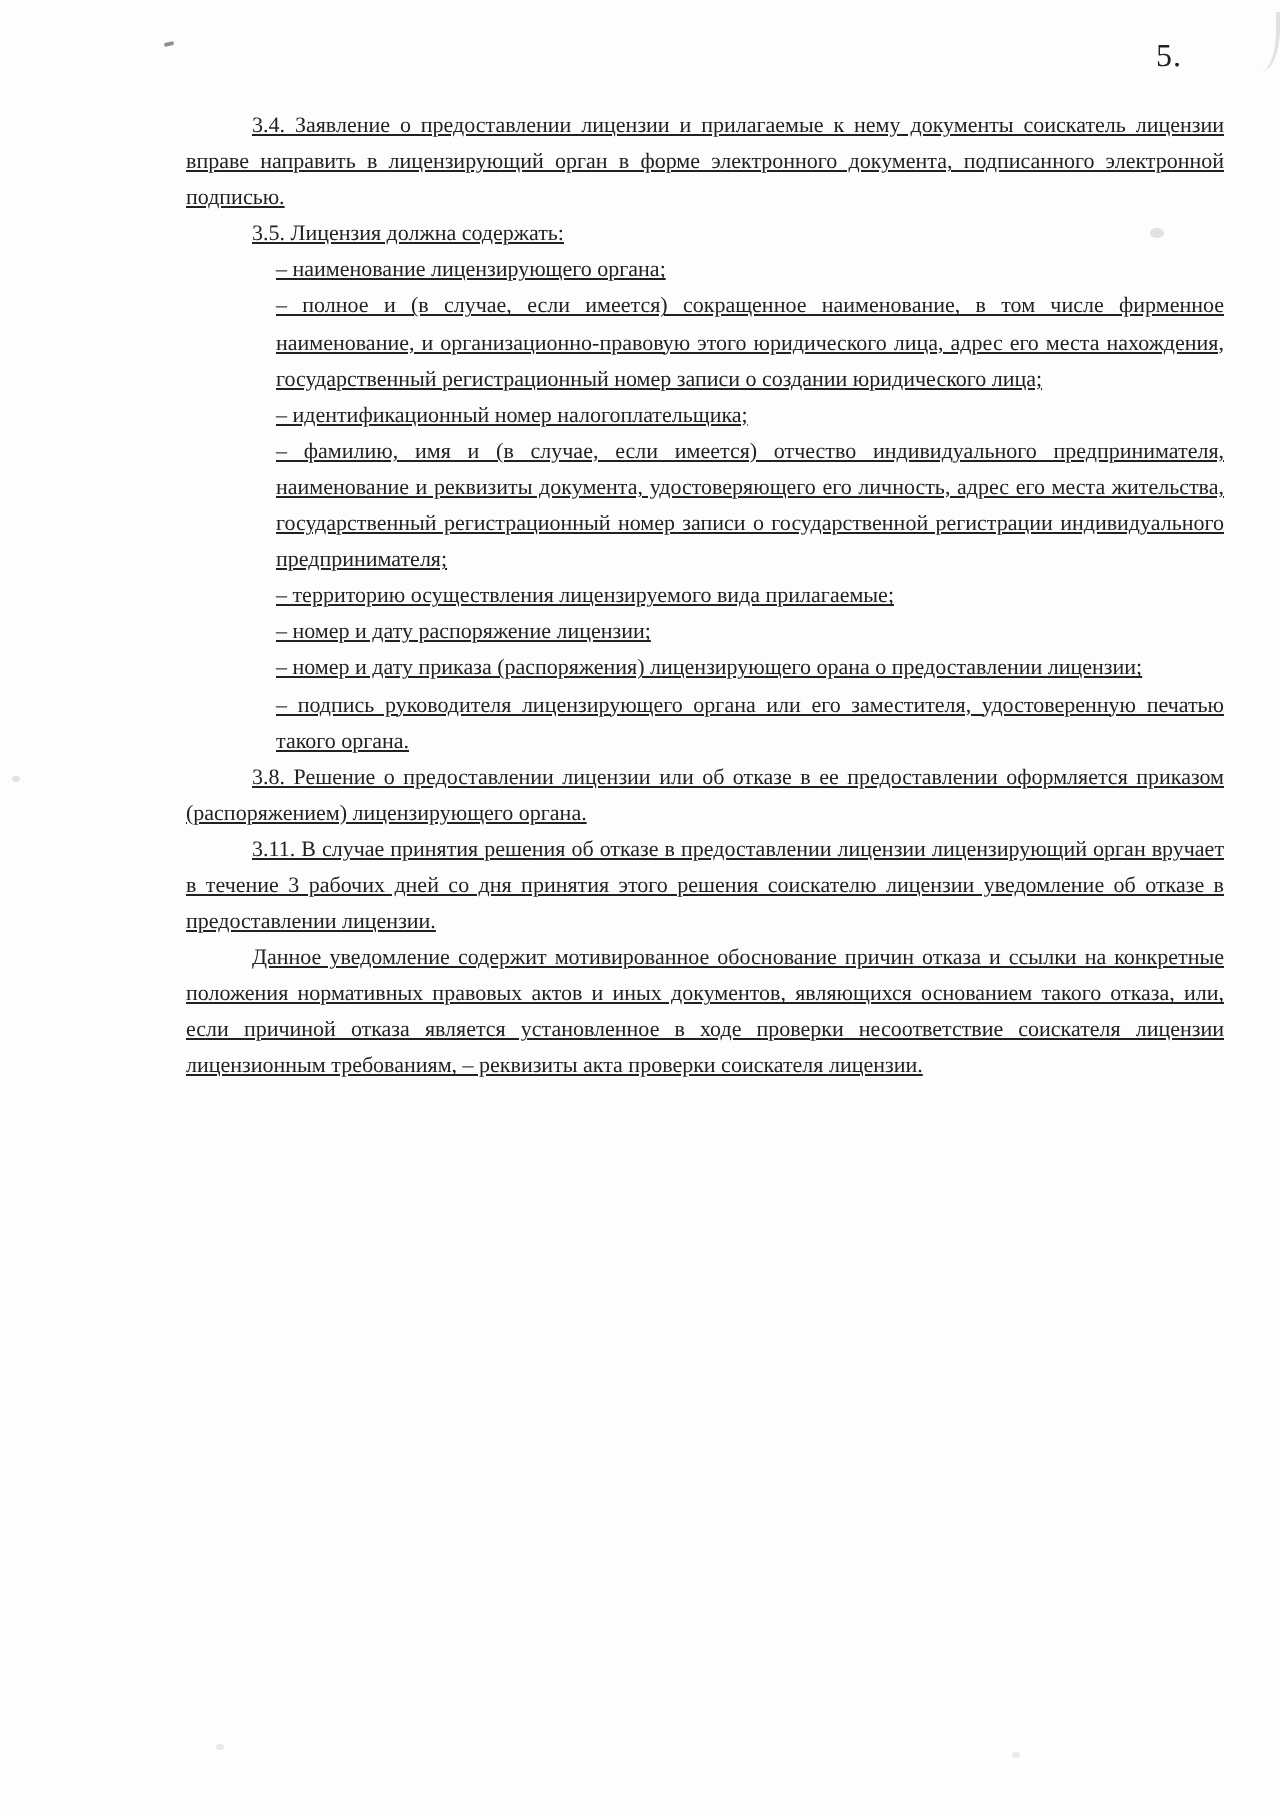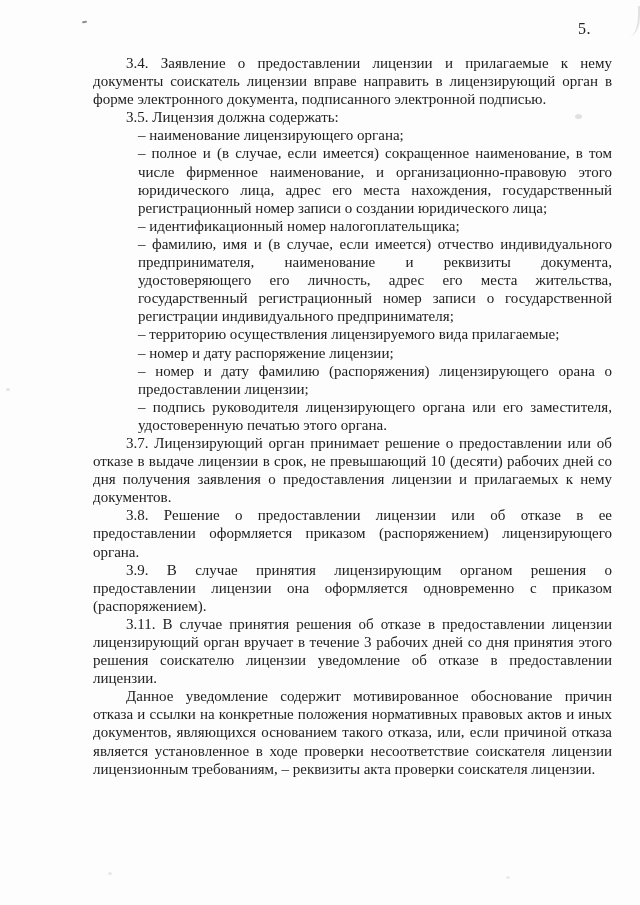--- a/index.html
+++ b/index.html
@@ -21,25 +21,26 @@
     top: 20px;
     left: 578px;
     font-size: 16px;
     letter-spacing: 0.5px;
   }
   .body-text {
     position: absolute;
     left: 93px;
     top: 54px;
     width: 519px;
-    font-size: 15px;
+    font-size: 11px;
     line-height: 18.1px;
     text-align: justify;
     text-justify: inter-word;
     hyphens: auto;
+    text-decoration: underline;
     -webkit-hyphens: auto;
   }
   .para {
     margin: 0;
     text-indent: 33px;
   }
   .list {
     margin: 0 0 0 45px;
     text-indent: 0;
   }
@@ -102,22 +103,20 @@
 
   <div class="body-text">
     <p class="para">3.4. Заявление о предоставлении лицензии и прилагаемые к нему документы соискатель лицензии вправе направить в лицензирующий орган в форме электронного документа, подписанного электронной подписью.</p>
     <p class="para">3.5. Лицензия должна содержать:</p>
     <p class="list">– наименование лицензирующего органа;</p>
     <p class="list">– полное и (в случае, если имеется) сокращенное наименование, в том числе фирменное наименование, и организационно-правовую этого юридического лица, адрес его места нахождения, государственный регистрационный номер записи о создании юридического лица;</p>
     <p class="list">– идентификационный номер налогоплательщика;</p>
     <p class="list">– фамилию, имя и (в случае, если имеется) отчество индивидуального предпринимателя, наименование и реквизиты документа, удостоверяющего его личность, адрес его места жительства, государственный регистрационный номер записи о государственной регистрации индивидуального предпринимателя;</p>
     <p class="list">– территорию осуществления лицензируемого вида прилагаемые;</p>
     <p class="list">– номер и дату распоряжение лицензии;</p>
-    <p class="list">– номер и дату фамилию (распоряжения) лицензирующего орана о предоставлении лицензии;</p>
-    <p class="list">– подпись руководителя лицензирующего органа или его заместителя, удостоверенную печатью этого органа.</p>
-    <p class="para">3.7. Лицензирующий орган принимает решение о предоставлении или об отказе в выдаче лицензии в срок, не превышающий 10 (десяти) рабочих дней со дня получения заявления о предоставления лицензии и прилагаемых к нему документов.</p>
+    <p class="list">– номер и дату приказа (распоряжения) лицензирующего орана о предоставлении лицензии;</p>
+    <p class="list">– подпись руководителя лицензирующего органа или его заместителя, удостоверенную печатью такого органа.</p>
     <p class="para">3.8. Решение о предоставлении лицензии или об отказе в ее предоставлении оформляется приказом (распоряжением) лицензирующего органа.</p>
-    <p class="para">3.9. В случае принятия лицензирующим органом решения о предоставлении лицензии она оформляется одновременно с приказом (распоряжением).</p>
     <p class="para">3.11. В случае принятия решения об отказе в предоставлении лицензии лицензирующий орган вручает в течение 3 рабочих дней со дня принятия этого решения соискателю лицензии уведомление об отказе в предоставлении лицензии.</p>
     <p class="para">Данное уведомление содержит мотивированное обоснование причин отказа и ссылки на конкретные положения нормативных правовых актов и иных документов, являющихся основанием такого отказа, или, если причиной отказа является установленное в ходе проверки несоответствие соискателя лицензии лицензионным требованиям, – реквизиты акта проверки соискателя лицензии.</p>
   </div>
 
 </div>
 
 </body></html>

